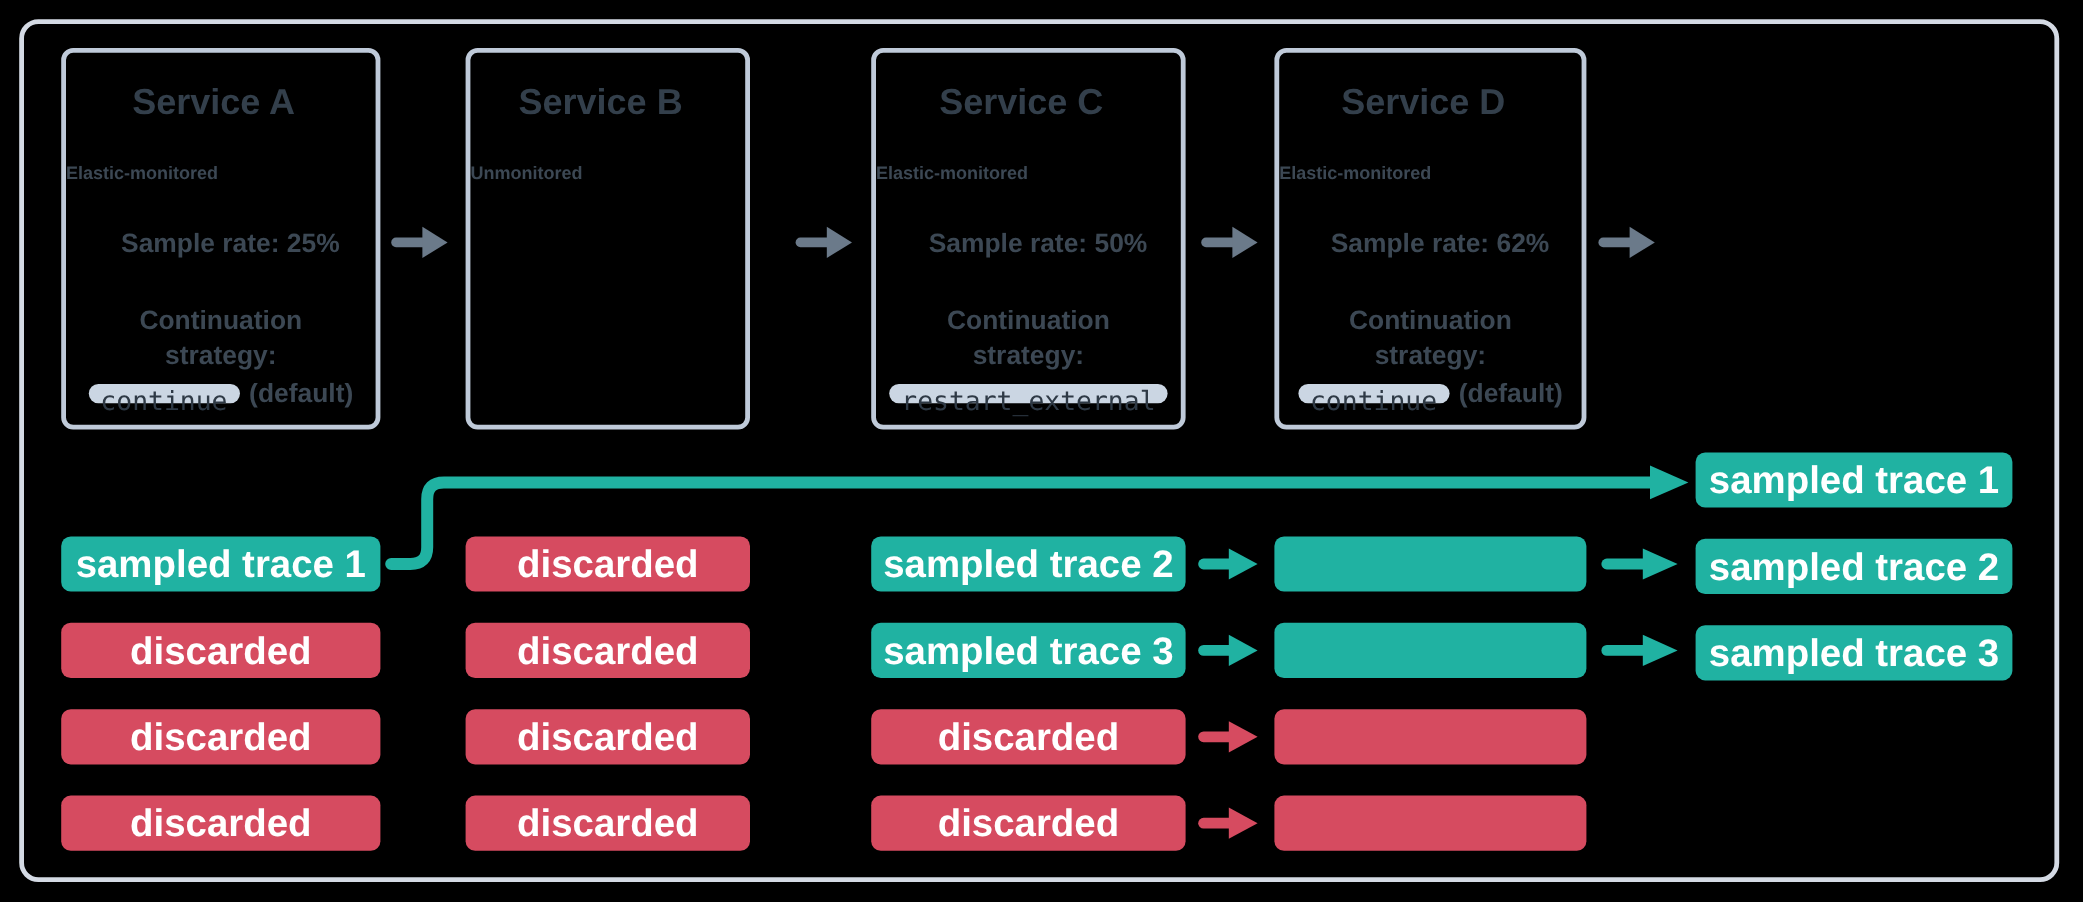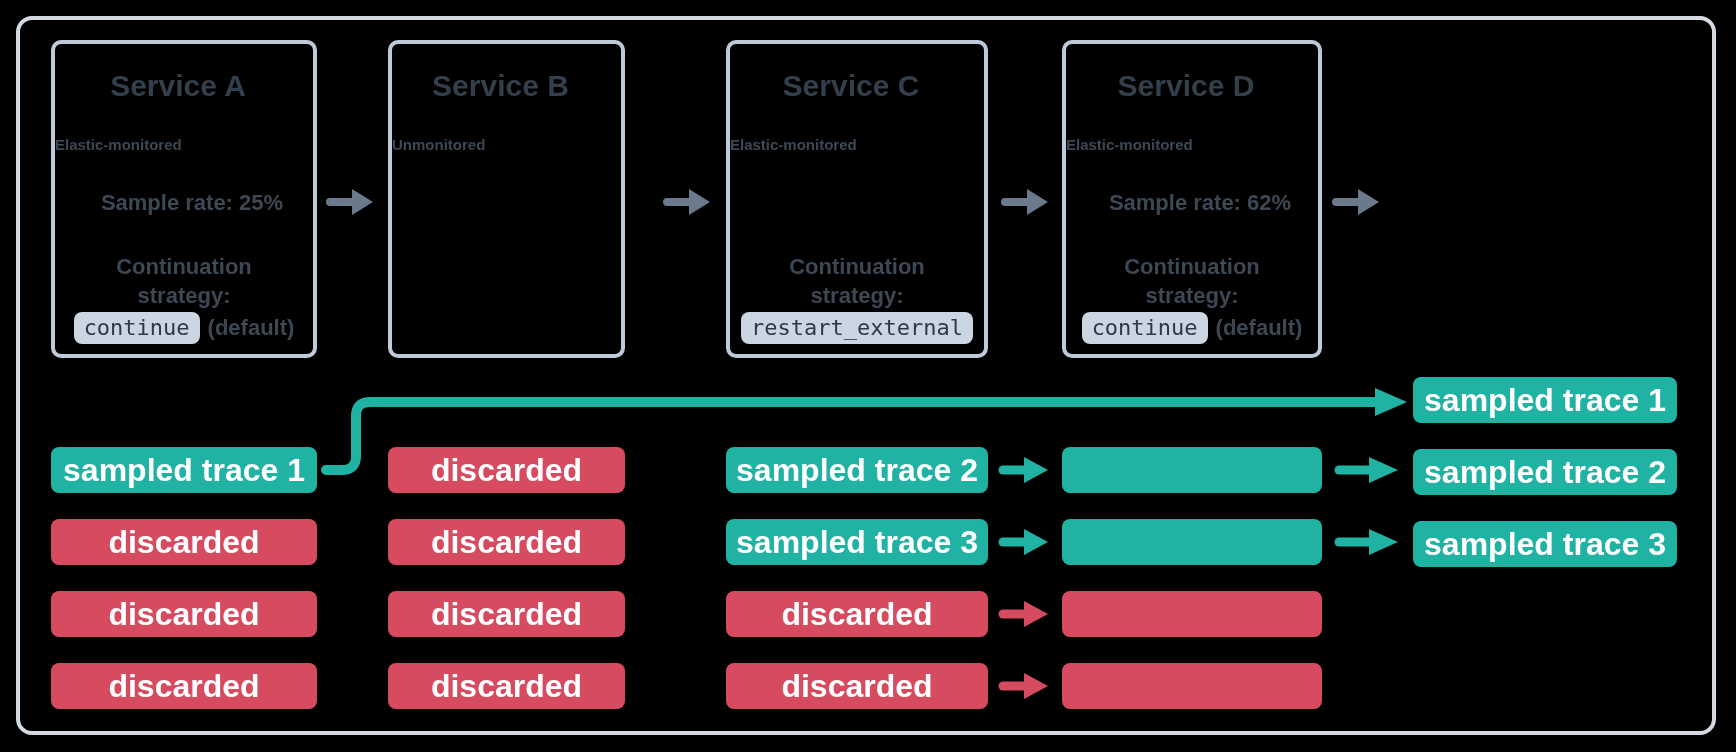--- a/index.html
+++ b/index.html
@@ -18,21 +18,21 @@
   .svc-title{position:absolute;top:24px;left:0;right:12px;text-align:center;
        font-size:30px;font-weight:700;color:var(--title,#333F4B);line-height:35px;}
   .svc-sub{position:absolute;top:64px;left:0;right:0;text-align:left;
        font-size:15px;font-weight:700;color:var(--text,#3C4854);line-height:26px;margin-top:24px;}
   .svc-rate{position:absolute;top:146px;left:16px;right:0;text-align:center;
        font-size:22px;font-weight:700;color:var(--text,#3C4854);line-height:26px;}
   .svc-cont{position:absolute;top:208px;left:50%;transform:translateX(-50%);width:170px;
        text-align:center;font-size:22px;font-weight:700;color:var(--text,#3C4854);line-height:29px;}
   .svc-code-row{position:absolute;top:268px;left:0;right:0;height:32px;
        display:flex;align-items:center;justify-content:center;gap:8px;}
-  .code-pill{display:inline-block;height:32px;line-height:32px;padding:0 10px;border-radius:8px;
+  .code-pill{display:inline-block;height:16px;line-height:32px;padding:0 10px;border-radius:8px;
        background:var(--code-bg,#CBD6E3);color:var(--code-text,#2E3945);
        font-family:"DejaVu Sans Mono",monospace;font-size:22px;}
   .code-suffix{font-size:22px;font-weight:700;color:var(--text,#3C4854);}
   .pill{position:absolute;height:46px;border-radius:8px;display:flex;align-items:center;
        justify-content:center;font-size:32px;font-weight:700;color:var(--pill-text,#FFFFFF);}
   .pill--sampled{background:var(--sampled,#20B2A2);}
   .pill--discarded{background:var(--discarded,#D64B60);}
   .row1{top:447px;} .row2{top:519px;} .row3{top:591px;} .row4{top:663px;}
   .rpill{left:1413px;width:264px;}
   .rr1{top:377px;} .rr2{top:449px;} .rr3{top:521px;}
@@ -63,20 +63,21 @@
   </div>
 
   <div class="svc x-b">
     <div class="svc-title">Service B</div>
     <div class="svc-sub">Unmonitored</div>
   </div>
 
   <div class="svc x-c">
     <div class="svc-title">Service C</div>
     <div class="svc-sub">Elastic-monitored</div>
+    <div class="svc-rate">Sample rate: 50%</div>
     <div class="svc-cont">Continuation strategy:</div>
     <div class="svc-code-row">
       <span class="code-pill">restart_external</span>
     </div>
   </div>
 
   <div class="svc x-d">
     <div class="svc-title">Service D</div>
     <div class="svc-sub">Elastic-monitored</div>
     <div class="svc-rate">Sample rate: 62%</div>

